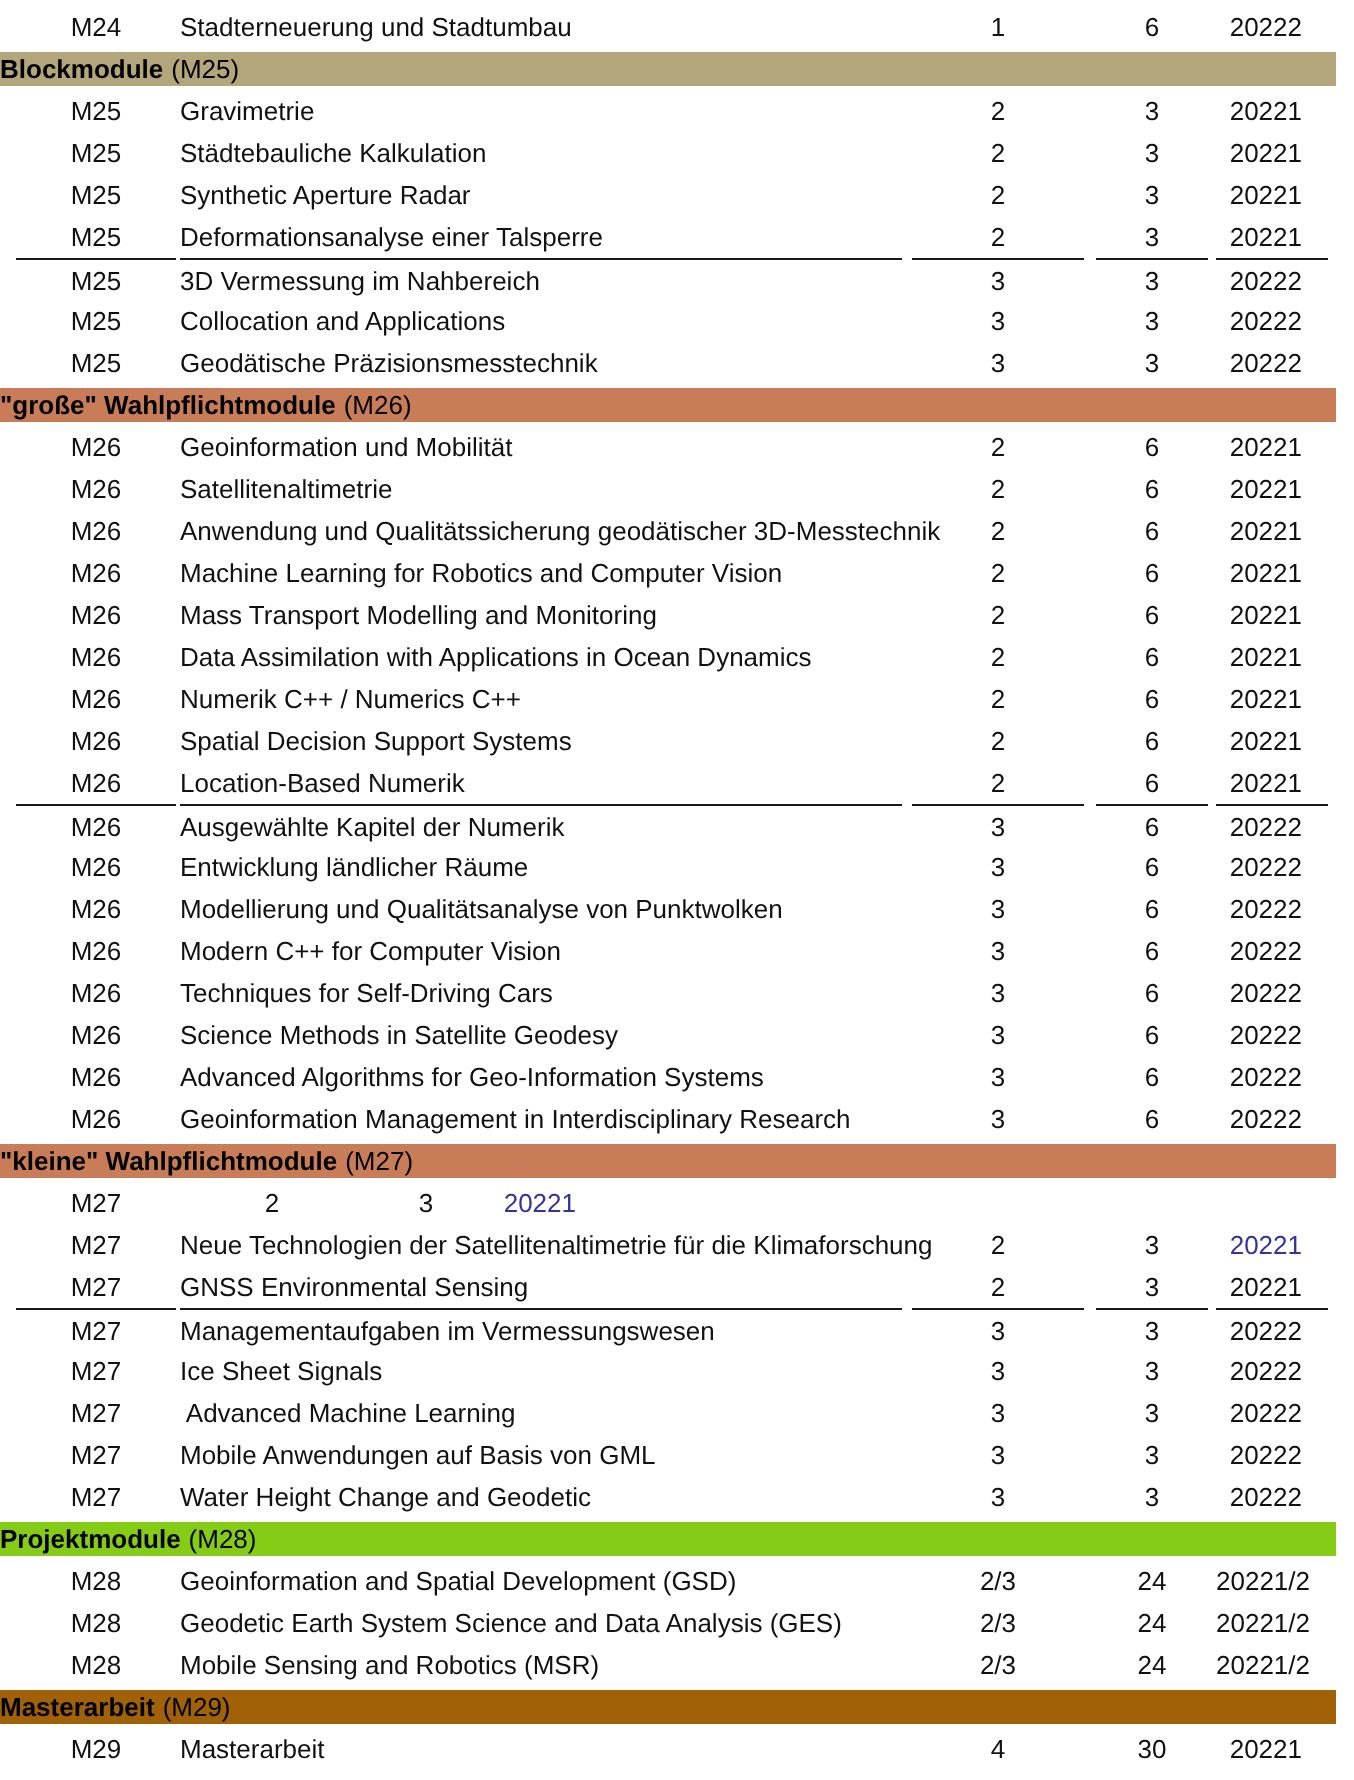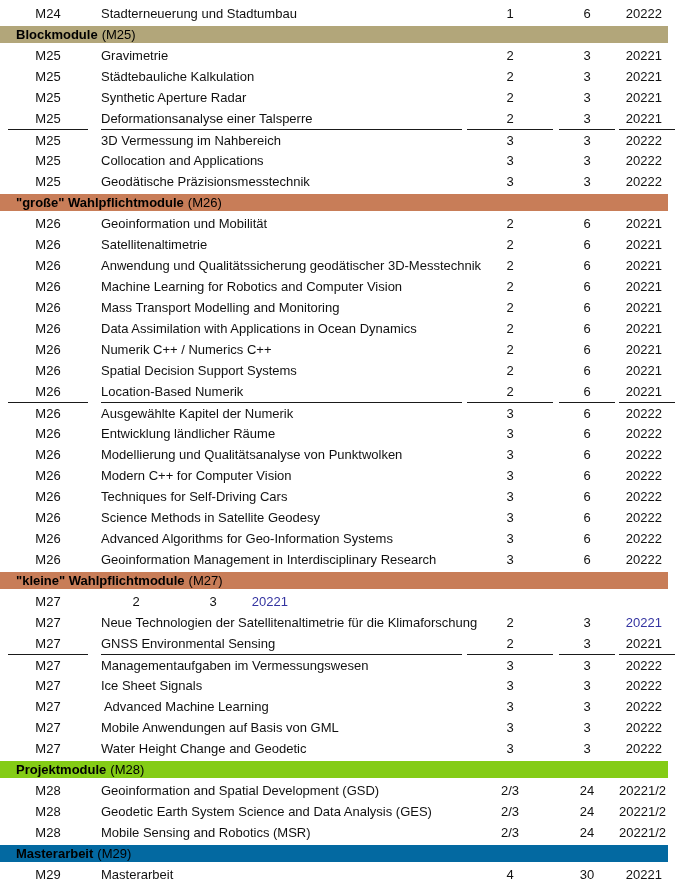--- a/index.html
+++ b/index.html
@@ -8,39 +8,39 @@
     font-family: "Liberation Sans", sans-serif;
     font-size: 13px;
     color: #111111;
   }
   .wrap { padding-top: 3px; }
 
   .section-header {
     width: 668px;
     height: 17px;
     line-height: 17px;
-    padding-left: 16px;
+    padding-left: 0;
     box-sizing: border-box;
     margin: 2px 0;
     font-weight: bold;
     color: #000000;
     white-space: nowrap;
     overflow: hidden;
   }
   .sh-suffix { font-weight: normal; margin-left: 4px; }
 
   .row { display: flex; height: 21px; }
   .cell {
     height: 21px;
     line-height: 21px;
     white-space: pre;
     box-sizing: border-box;
   }
   .c-code { margin-left: 8px; width: 80px;  text-align: center; }
-  .c-name { margin-left: 13px; width: 361px; }
+  .c-name { margin-left: 2px; width: 361px; }
   .c-sem  { margin-left: 5px; width: 86px;  text-align: center; }
   .c-cr   { margin-left: 6px; width: 56px;  text-align: center; }
   .c-term { margin-left: 4px; width: 56px;  text-align: right; padding-right: 13px; }
 
   .rule .cell { border-top: 1.5px solid #1a1a1a; }
 
   .c-term.link { color: #3333a0; }
 </style>
 </head>
 <body>
@@ -302,21 +302,21 @@
     <div class="cell c-cr">24</div>
     <div class="cell c-term">20221/2</div>
   </div>
     <div class="row">
     <div class="cell c-code">M28</div>
     <div class="cell c-name">Mobile Sensing and Robotics (MSR)</div>
     <div class="cell c-sem">2/3</div>
     <div class="cell c-cr">24</div>
     <div class="cell c-term">20221/2</div>
   </div>
-    <div class="section-header" style="background: #0369a1;">
+    <div class="section-header" style="background: #a16207;">
     <span class="sh-label">Masterarbeit</span><span class="sh-suffix">(M29)</span>
   </div>
     <div class="row">
     <div class="cell c-code">M29</div>
     <div class="cell c-name">Masterarbeit</div>
     <div class="cell c-sem">4</div>
     <div class="cell c-cr">30</div>
     <div class="cell c-term">20221</div>
   </div>
   </div>

